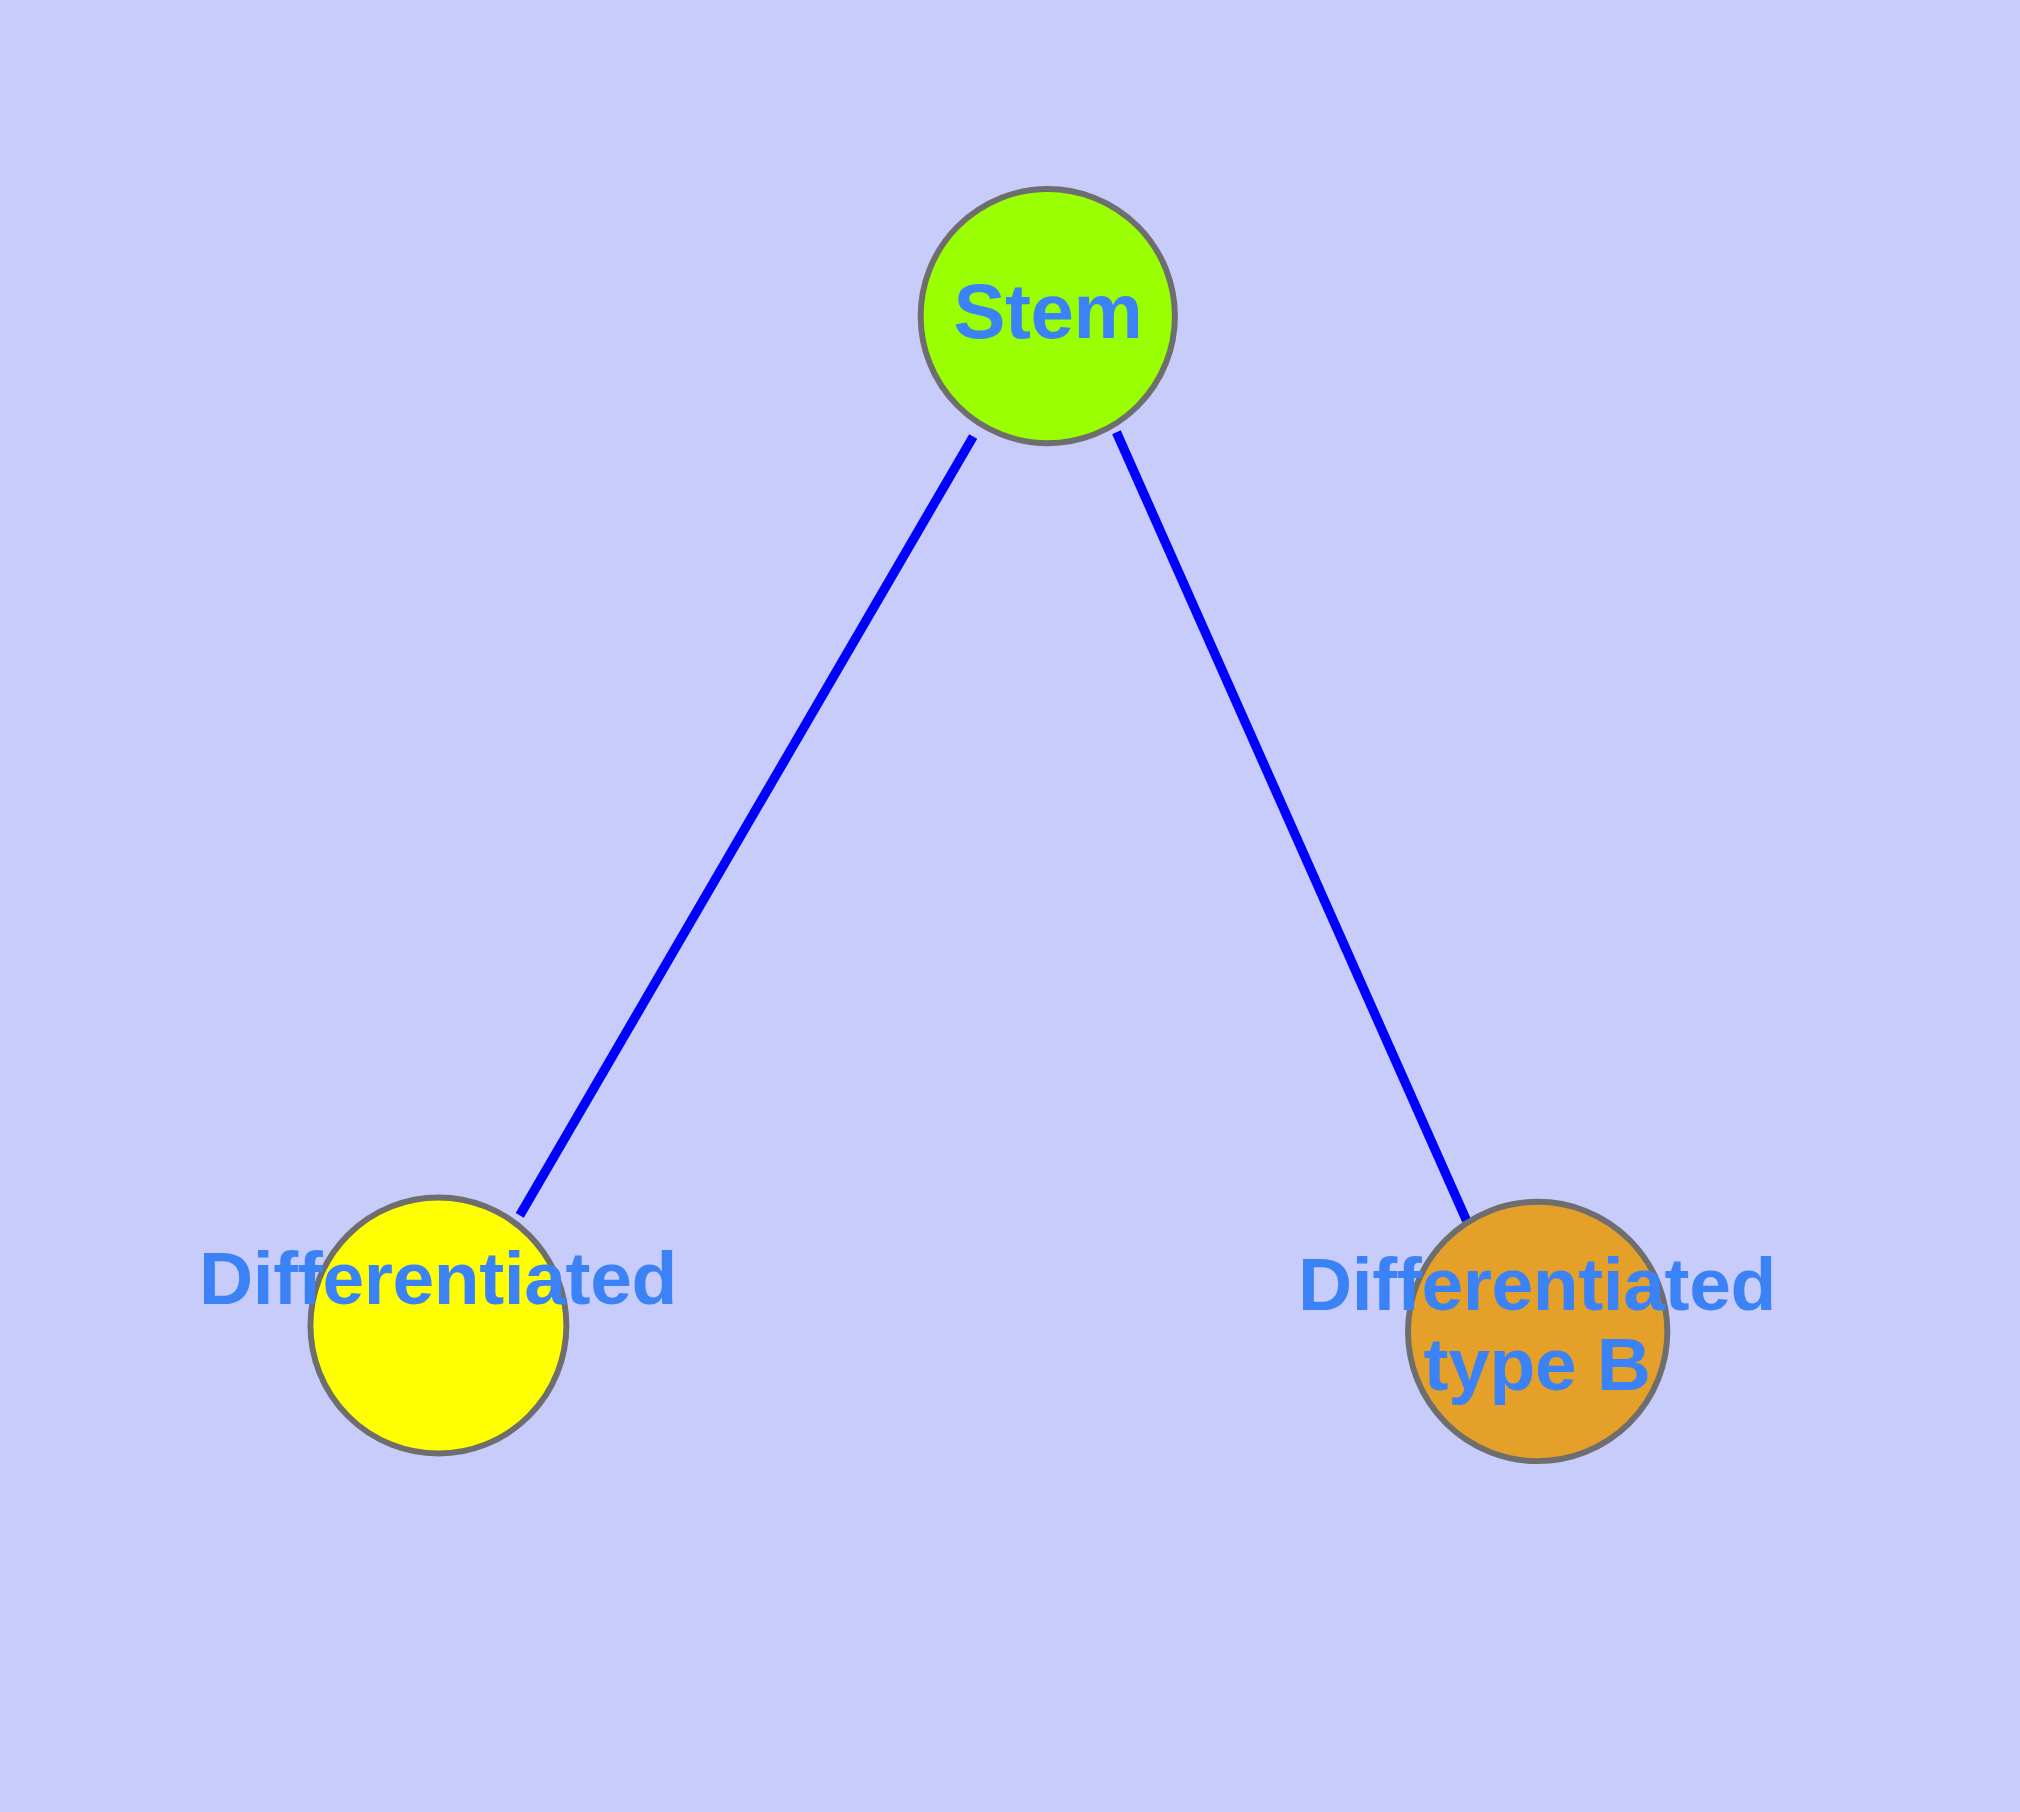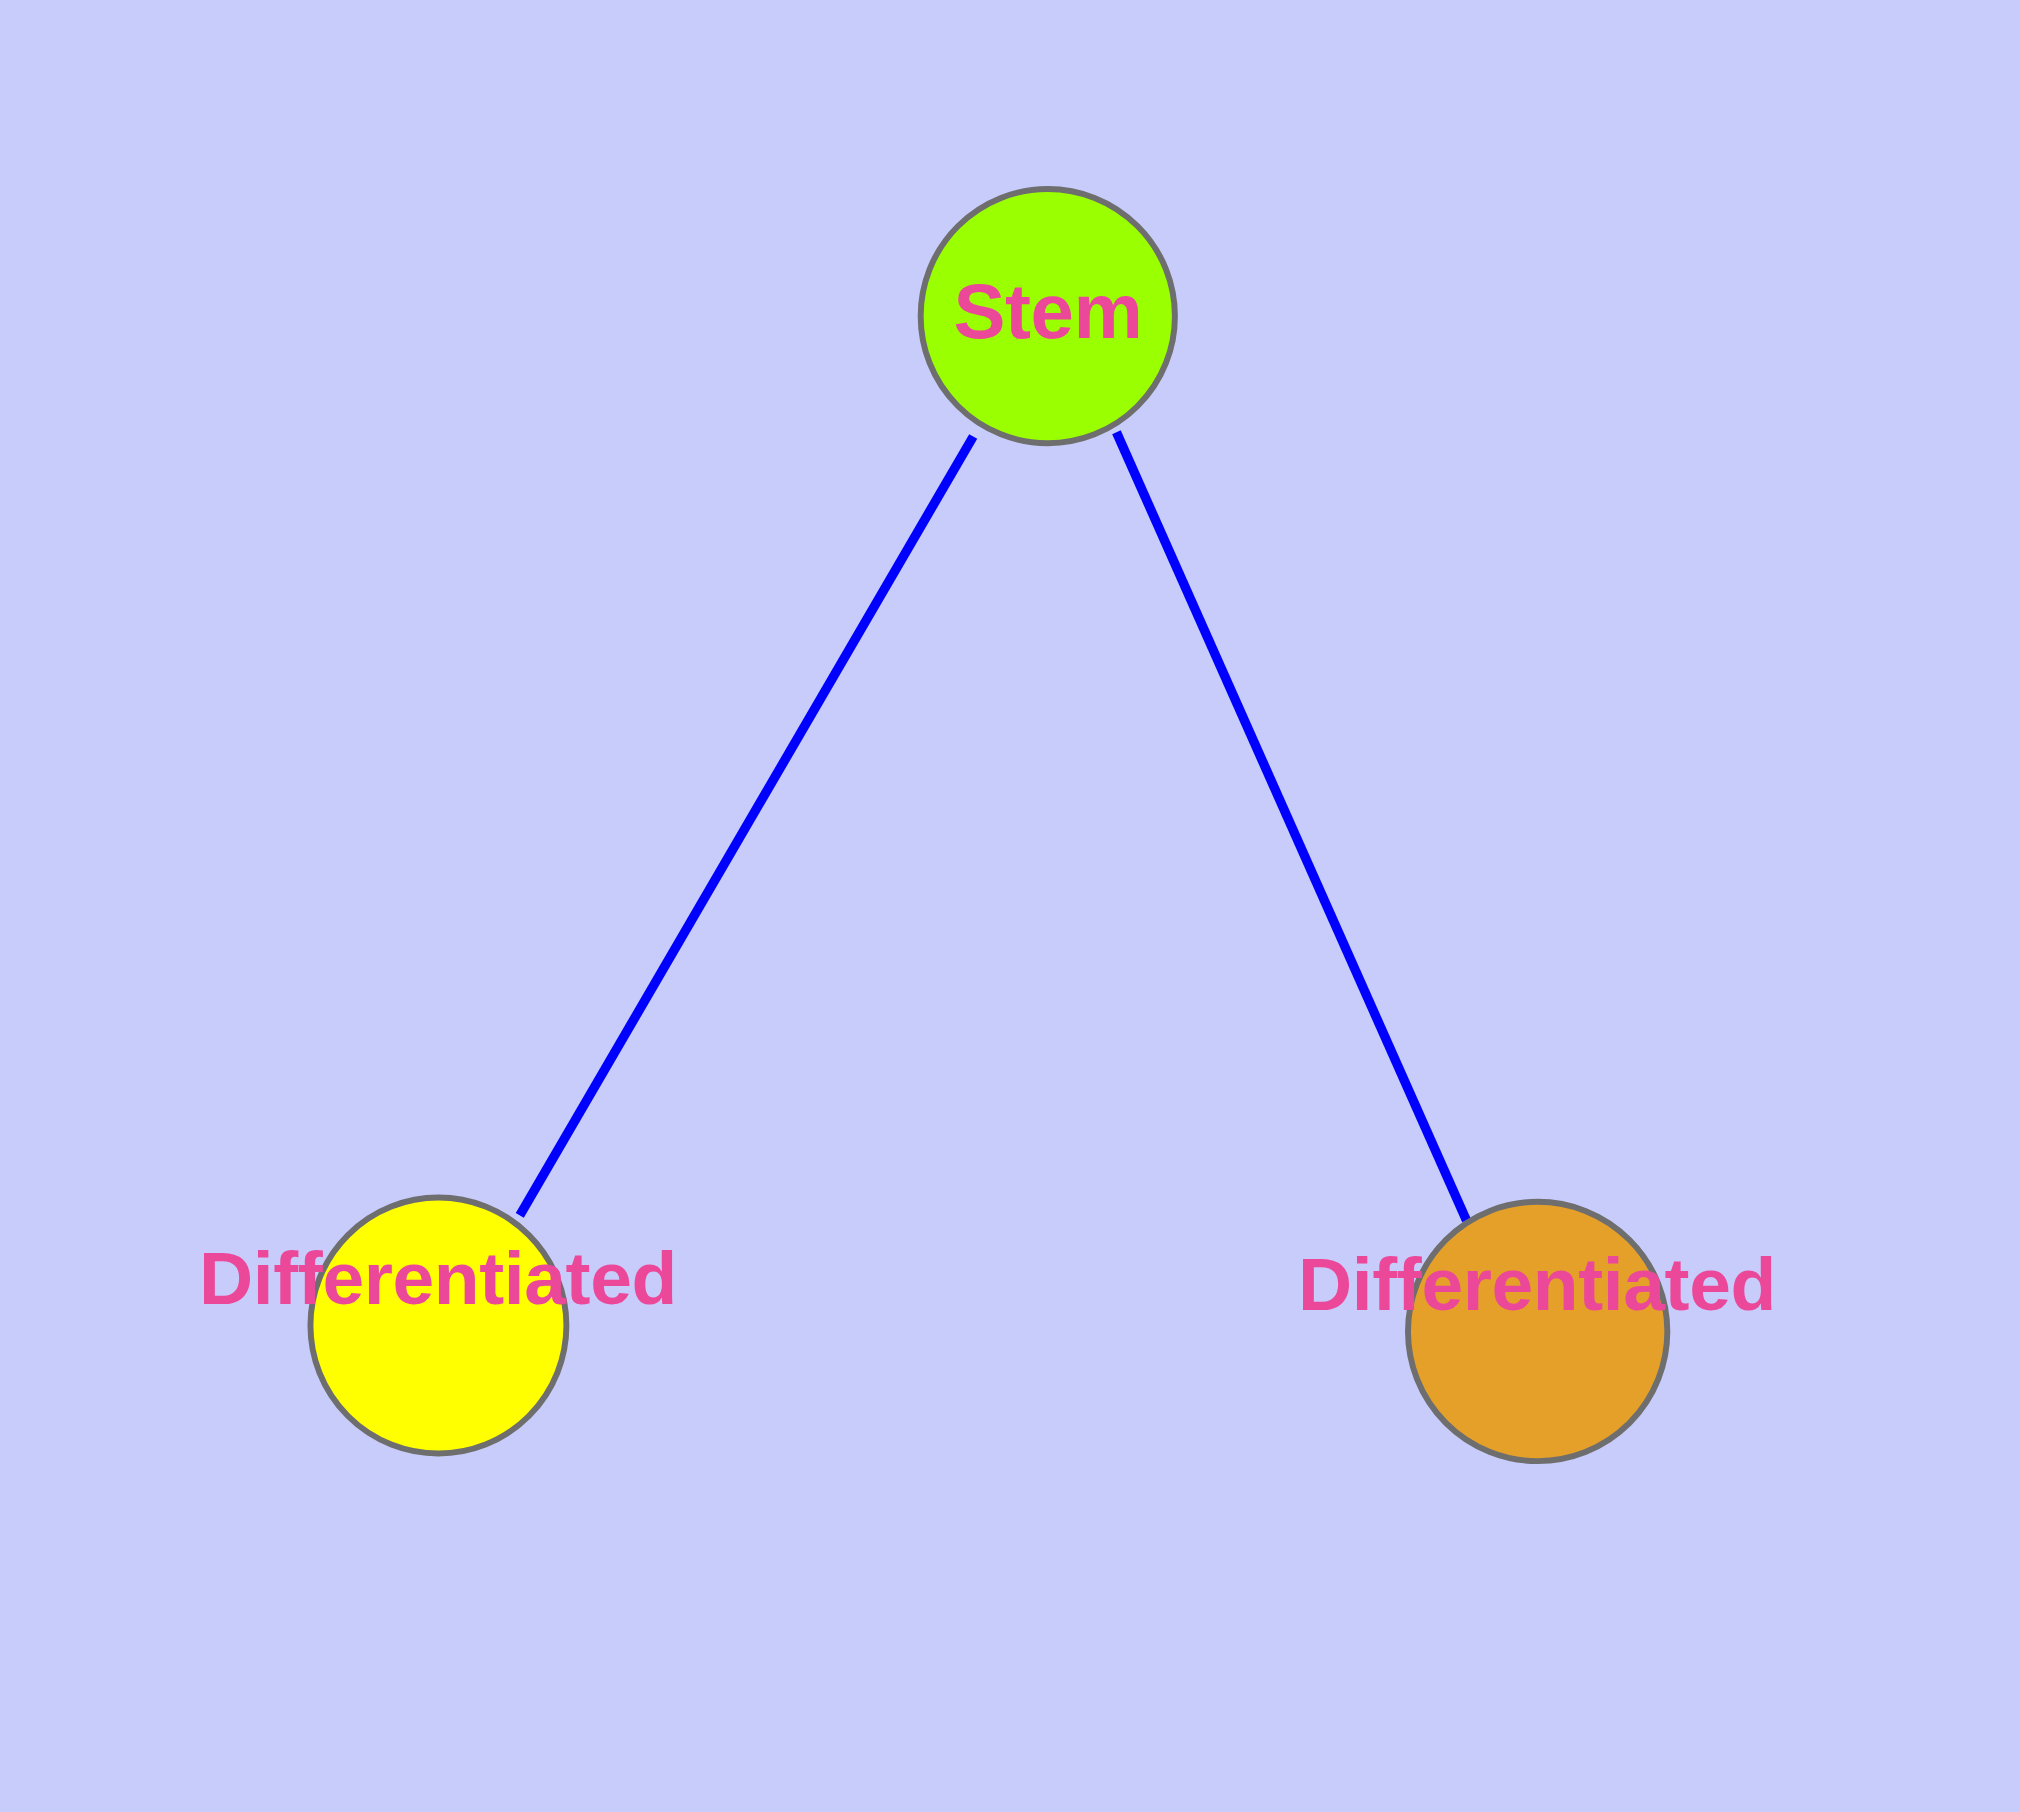--- a/index.html
+++ b/index.html
@@ -26,21 +26,21 @@
     position: absolute;
     left: 0;
     top: 0;
     width: 2021px;
     height: 1812px;
   }
   .node-label {
     position: absolute;
     text-align: center;
     font-weight: bold;
-    color: #ec4899;
+    color: #3b82f6;
     line-height: 1.06;
     white-space: nowrap;
     pointer-events: none;
     letter-spacing: -0.4px;
   }
   #label-stem {
     font-size: 78px;
     left: 709px;
     top: 270px;
     width: 678px;
@@ -80,16 +80,17 @@
   <div class="node-label" id="label-stem">
     <div>Stem</div>
   </div>
 
   <div class="node-label" id="label-a">
     <div>Differentiated</div>
   </div>
 
   <div class="node-label" id="label-b">
     <div>Differentiated</div>
+    <div>type B</div>
   </div>
 
 </div>
 
 
 </body></html>

